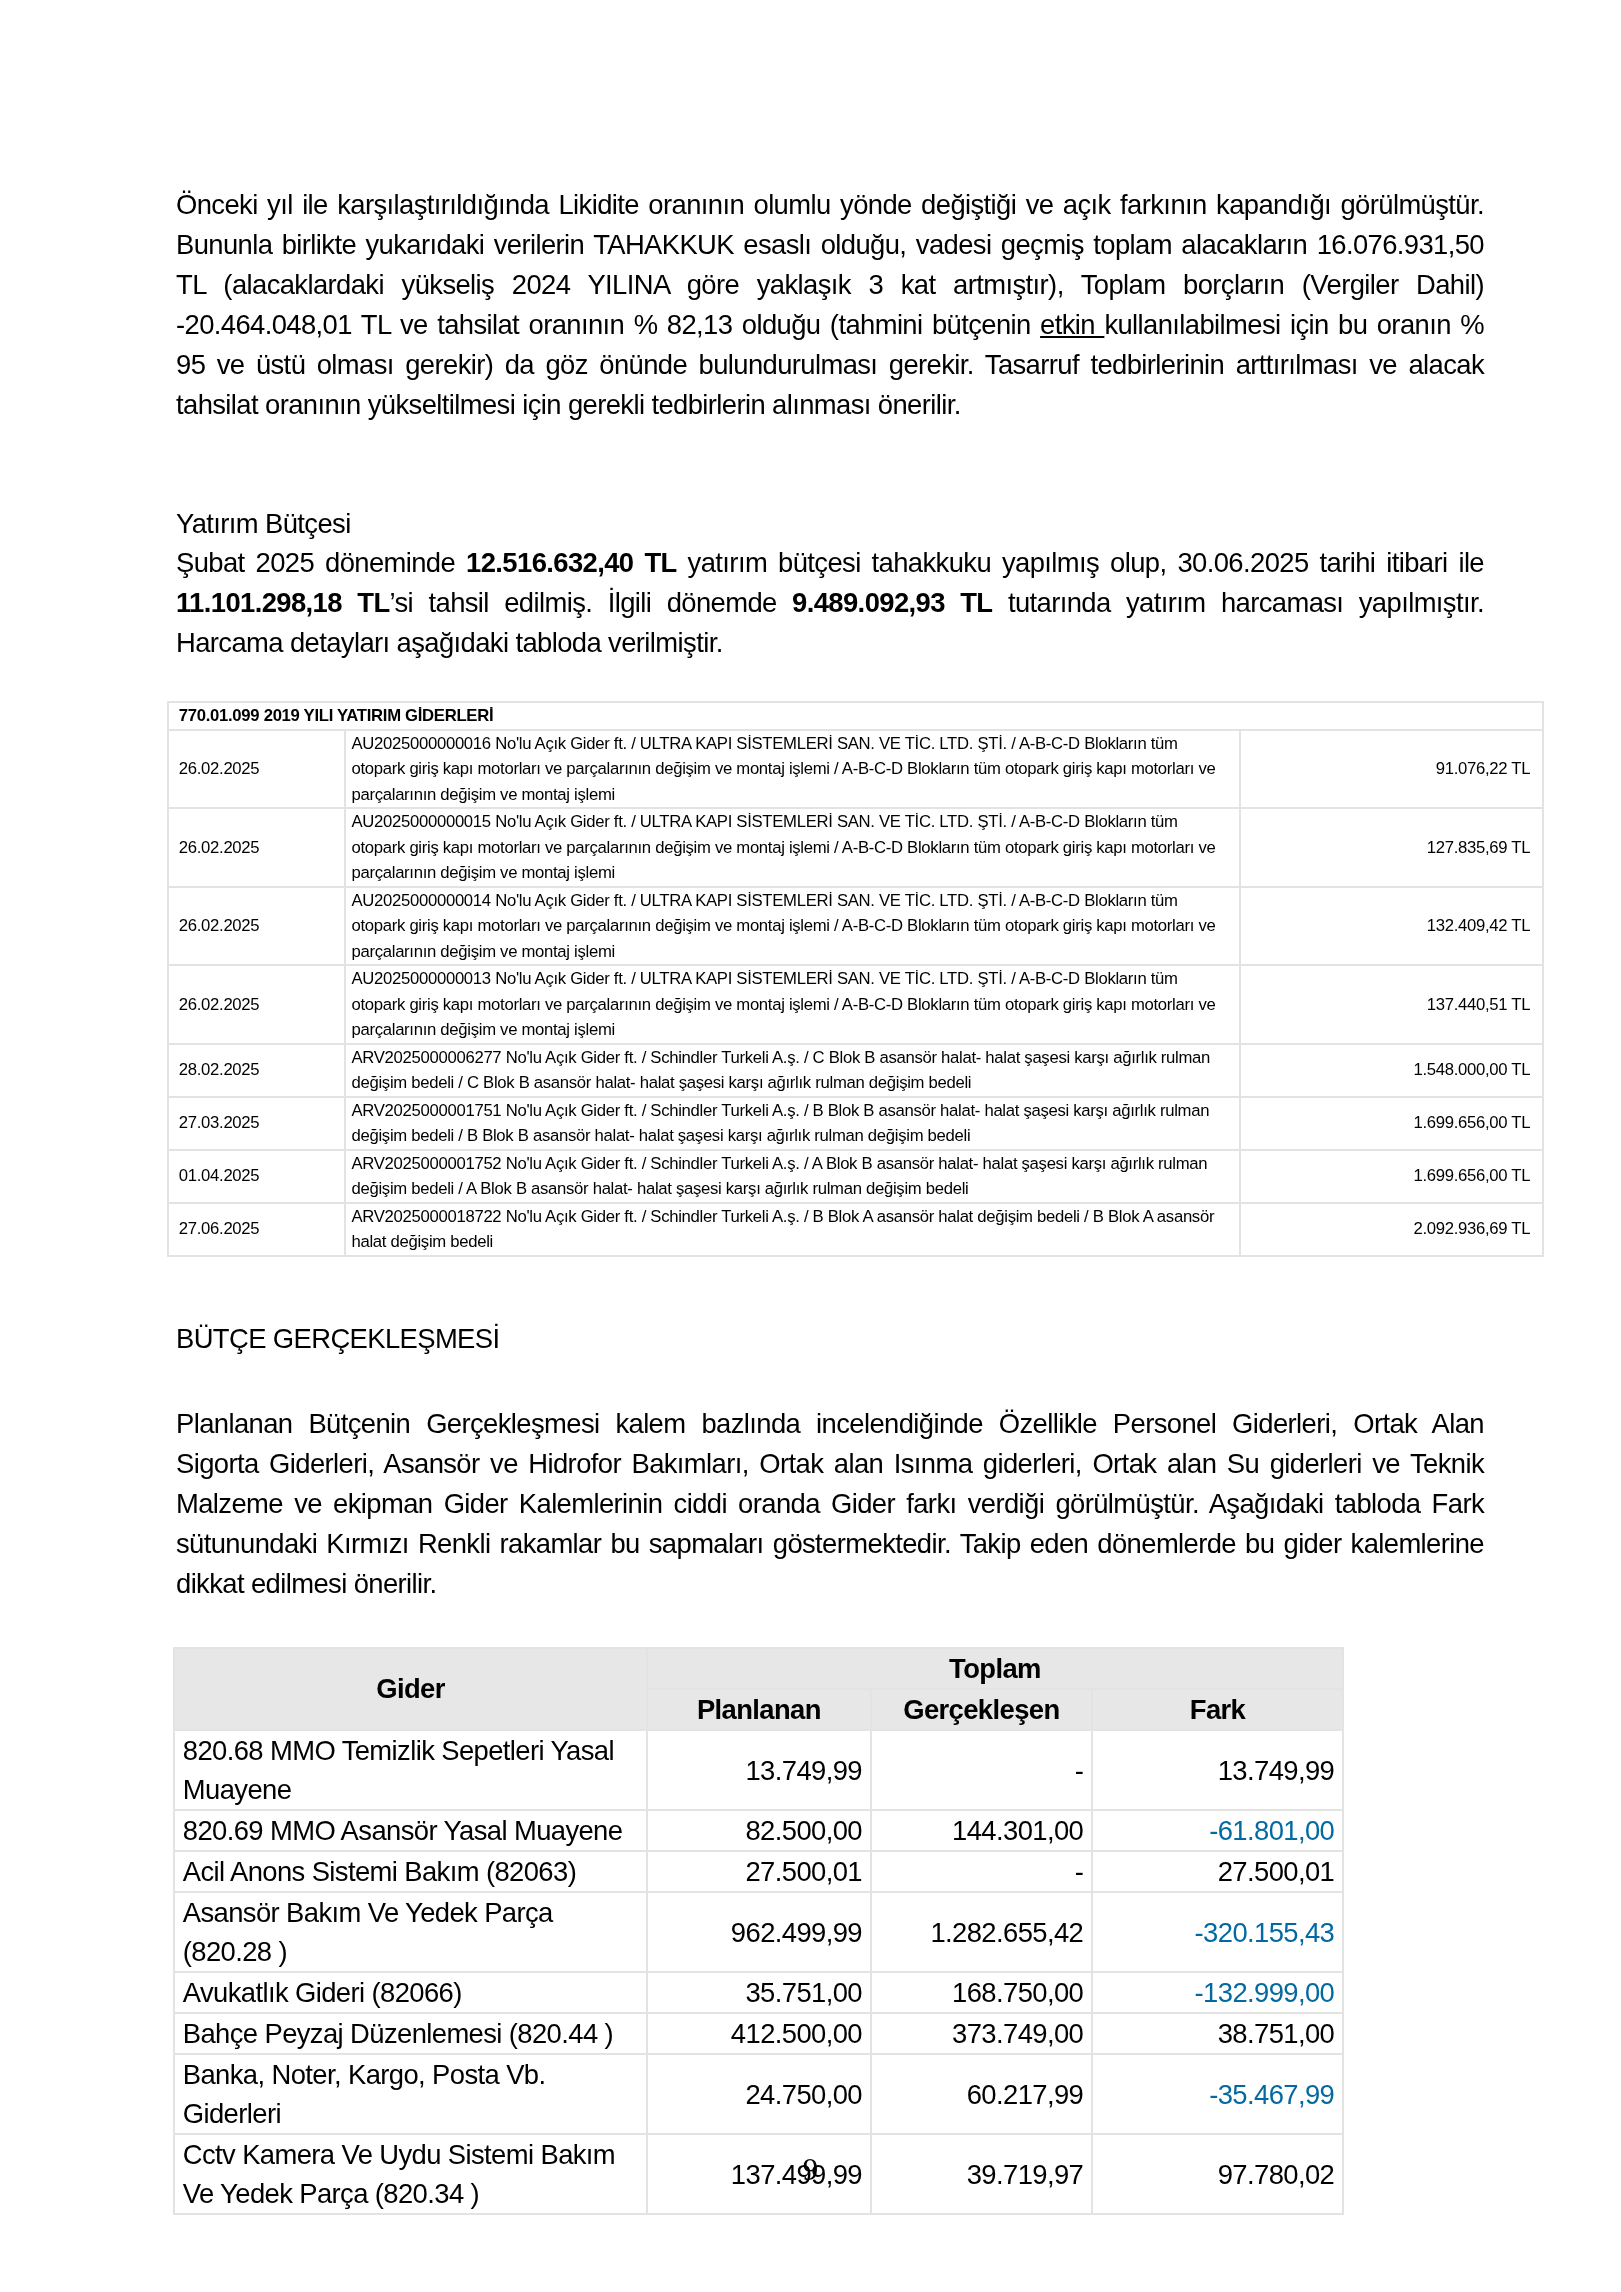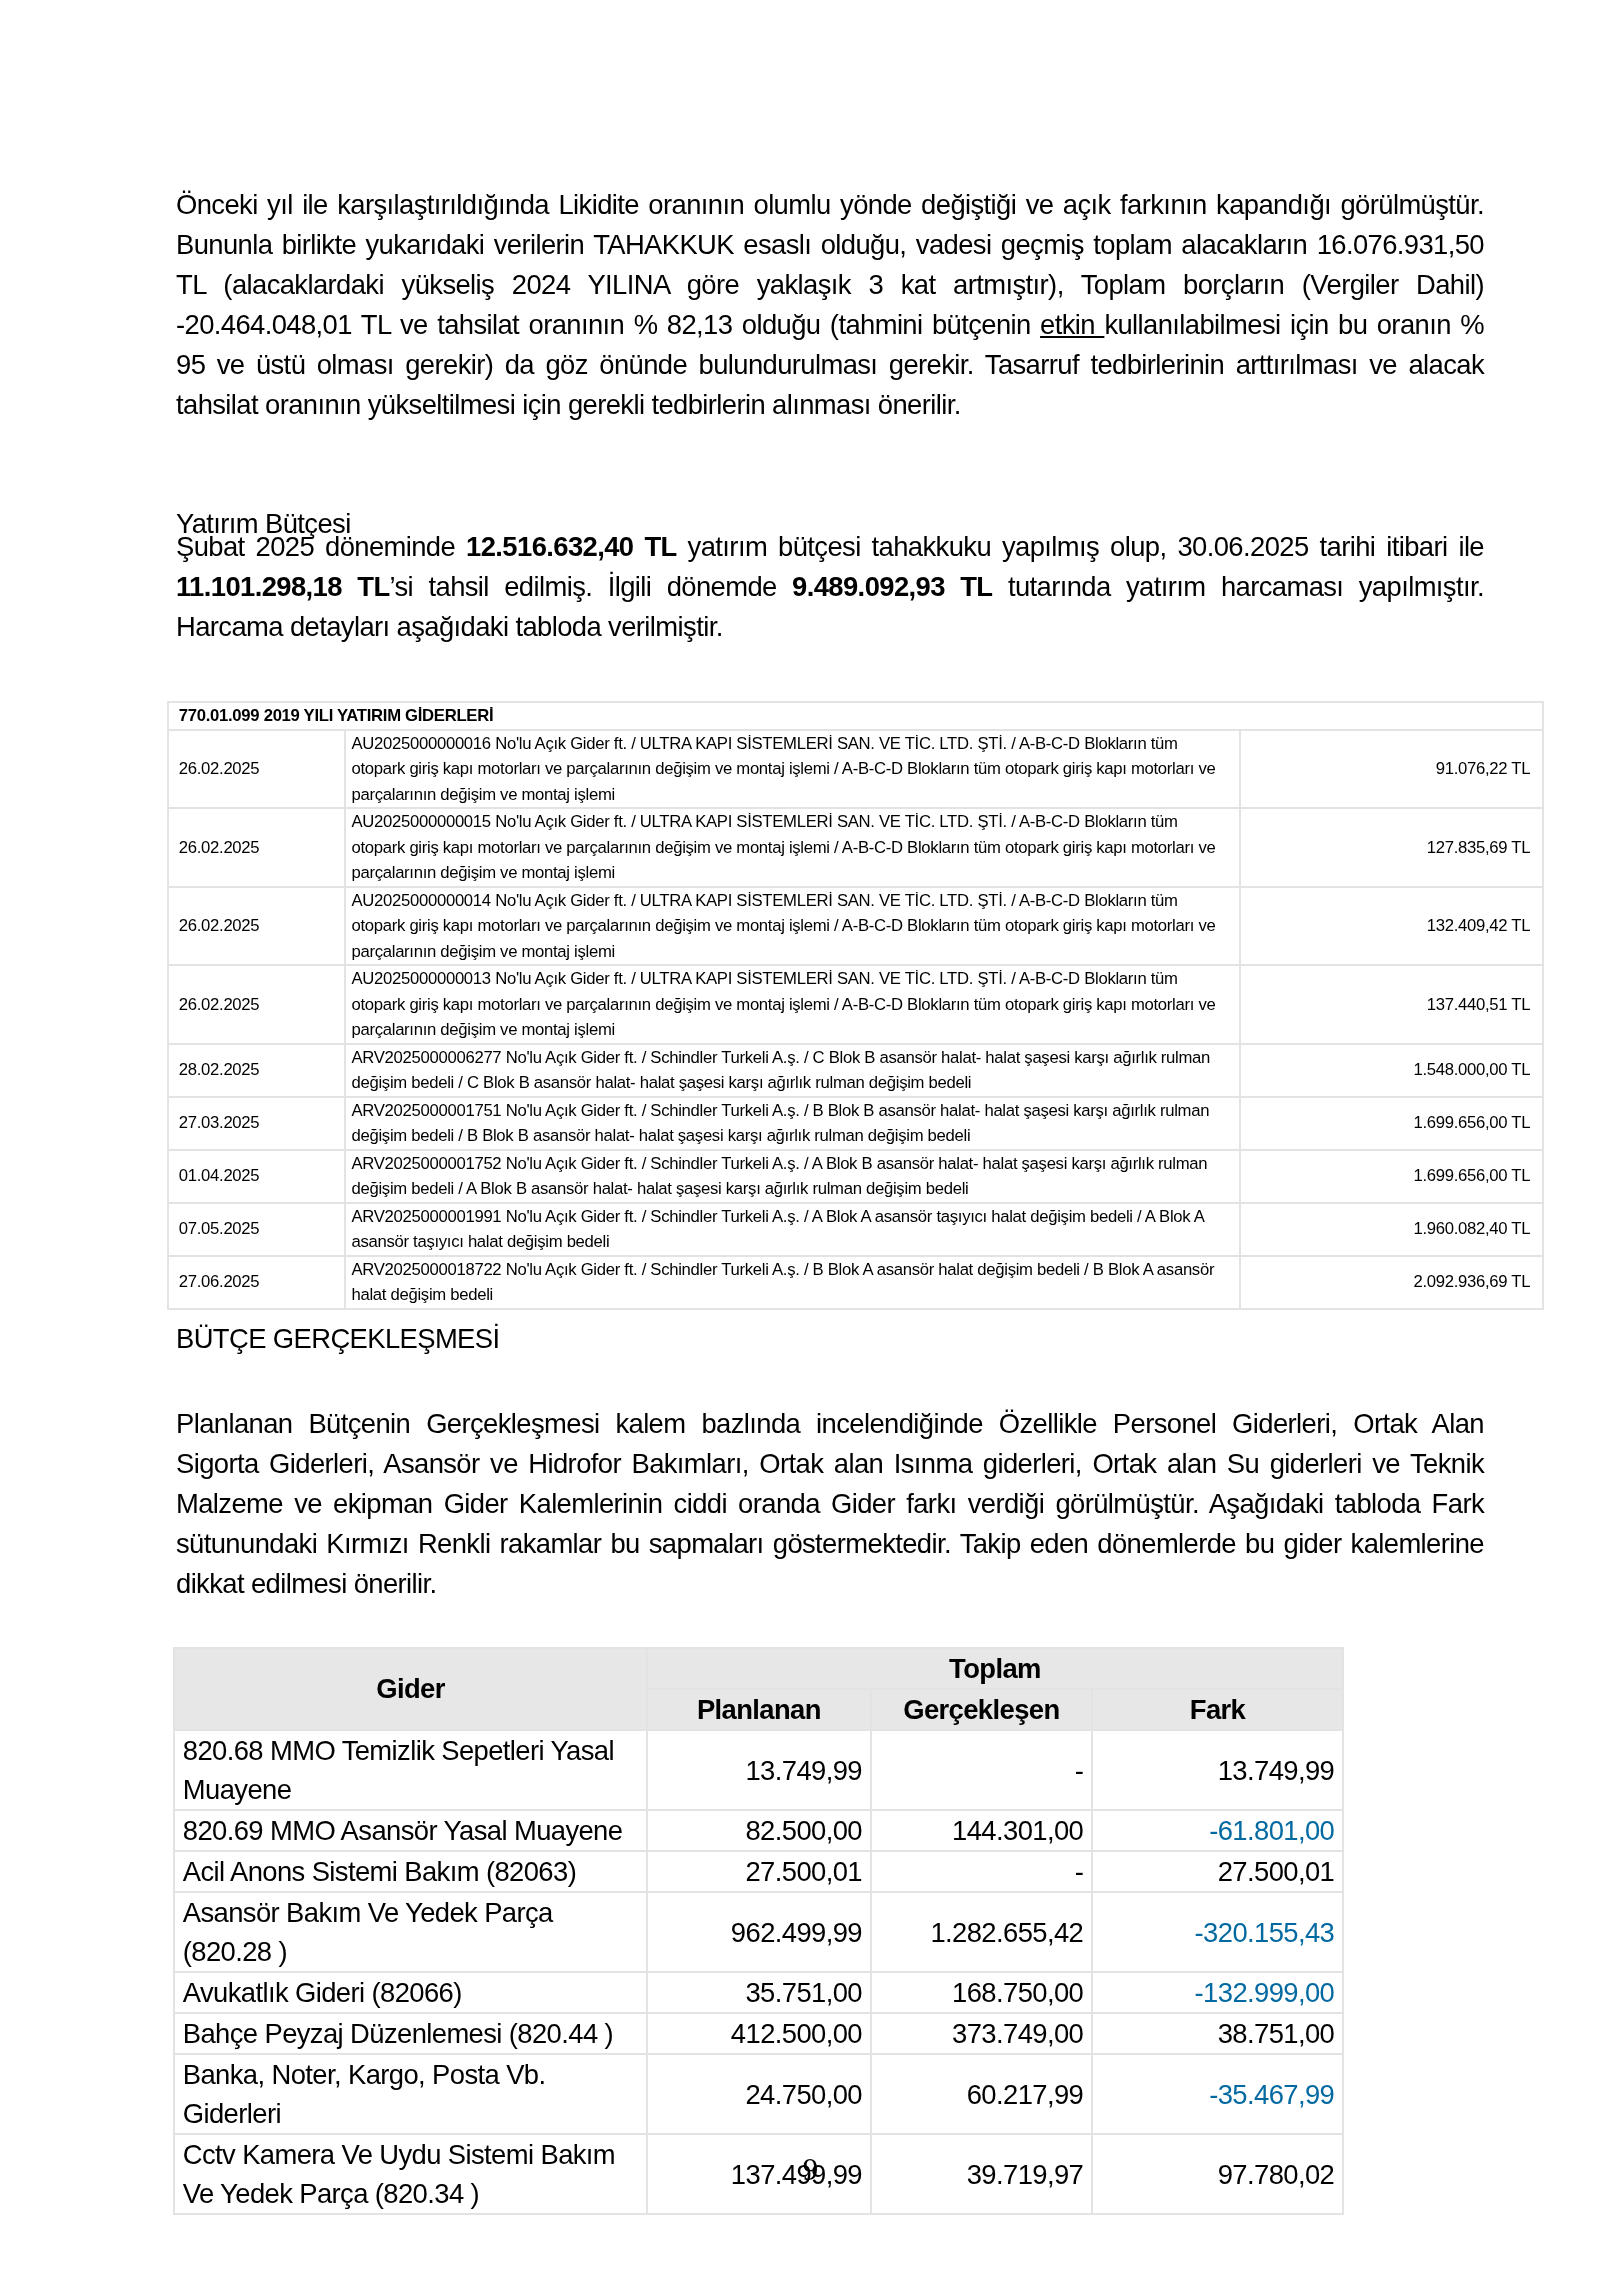--- a/index.html
+++ b/index.html
@@ -35,21 +35,21 @@
   </style>
 </head>
 <body>
 
 <div class="page">
 
   <p class="para" style="top:177px; margin:0;"><span>Önceki yıl ile karşılaştırıldığında Likidite oranının olumlu yönde değiştiği ve açık farkının kapandığı görülmüştür. Bununla birlikte yukarıdaki verilerin TAHAKKUK esaslı olduğu, vadesi geçmiş toplam alacakların 16.076.931,50 TL (alacaklardaki yükseliş 2024 YILINA göre yaklaşık 3 kat artmıştır), Toplam borçların (Vergiler Dahil) -20.464.048,01  TL ve tahsilat oranının % 82,13 olduğu (tahmini bütçenin </span><span class="u">etkin </span><span>kullanılabilmesi için bu oranın % 95 ve üstü olması gerekir) da göz önünde bulundurulması gerekir. Tasarruf tedbirlerinin arttırılması ve alacak tahsilat oranının yükseltilmesi için gerekli tedbirlerin alınması önerilir.</span></p>
 
   <div class="heading" style="top:500px;">Yatırım Bütçesi</div>
 
-  <p class="para" style="top:519px; margin:0;"><span>Şubat 2025 döneminde </span><b>12.516.632,40 TL</b><span> yatırım bütçesi tahakkuku yapılmış olup, 30.06.2025 tarihi itibari ile </span><b>11.101.298,18 TL</b><span>’si tahsil edilmiş. İlgili dönemde </span><b>9.489.092,93 TL</b><span> tutarında yatırım harcaması yapılmıştır. Harcama detayları aşağıdaki tabloda verilmiştir.</span></p>
+  <p class="para" style="top:535px; margin:0;"><span>Şubat 2025 döneminde </span><b>12.516.632,40 TL</b><span> yatırım bütçesi tahakkuku yapılmış olup, 30.06.2025 tarihi itibari ile </span><b>11.101.298,18 TL</b><span>’si tahsil edilmiş. İlgili dönemde </span><b>9.489.092,93 TL</b><span> tutarında yatırım harcaması yapılmıştır. Harcama detayları aşağıdaki tabloda verilmiştir.</span></p>
 
   <table class="inv">
     <tbody id="inv-body">
       <tr class="title-row">
         <td colspan="3">770.01.099 2019 YILI YATIRIM GİDERLERİ</td>
       </tr>
     <tr>
           <td class="date">26.02.2025</td>
           <td class="desc">AU2025000000016 No'lu Açık Gider ft. / ULTRA KAPI SİSTEMLERİ SAN. VE TİC. LTD. ŞTİ. / A-B-C-D Blokların tüm otopark giriş kapı motorları ve parçalarının değişim ve montaj işlemi / A-B-C-D Blokların tüm otopark giriş kapı motorları ve parçalarının değişim ve montaj işlemi</td>
           <td class="amt">91.076,22 TL</td>
@@ -76,25 +76,20 @@
         </tr>
         <tr>
           <td class="date">27.03.2025</td>
           <td class="desc">ARV2025000001751 No'lu Açık Gider ft. / Schindler Turkeli A.ş. / B Blok B asansör halat- halat şaşesi karşı ağırlık rulman değişim bedeli / B Blok B asansör halat- halat şaşesi karşı ağırlık rulman değişim bedeli</td>
           <td class="amt">1.699.656,00 TL</td>
         </tr>
         <tr>
           <td class="date">01.04.2025</td>
           <td class="desc">ARV2025000001752 No'lu Açık Gider ft. / Schindler Turkeli A.ş. / A Blok B asansör halat- halat şaşesi karşı ağırlık rulman değişim bedeli / A Blok B asansör halat- halat şaşesi karşı ağırlık rulman değişim bedeli</td>
           <td class="amt">1.699.656,00 TL</td>
-        </tr>
-        <tr>
-          <td class="date">07.05.2025</td>
-          <td class="desc">ARV2025000001991 No'lu Açık Gider ft. / Schindler Turkeli A.ş. / A Blok A asansör taşıyıcı halat değişim bedeli / A Blok A asansör taşıyıcı halat değişim bedeli</td>
-          <td class="amt">1.960.082,40 TL</td>
         </tr>
         <tr>
           <td class="date">27.06.2025</td>
           <td class="desc">ARV2025000018722 No'lu Açık Gider ft. / Schindler Turkeli A.ş. / B Blok A asansör halat değişim bedeli / B Blok A asansör halat değişim bedeli</td>
           <td class="amt">2.092.936,69 TL</td>
         </tr>
       </tbody>
   </table>
 
   <div class="heading" style="top:1315px;">BÜTÇE GERÇEKLEŞMESİ</div>

